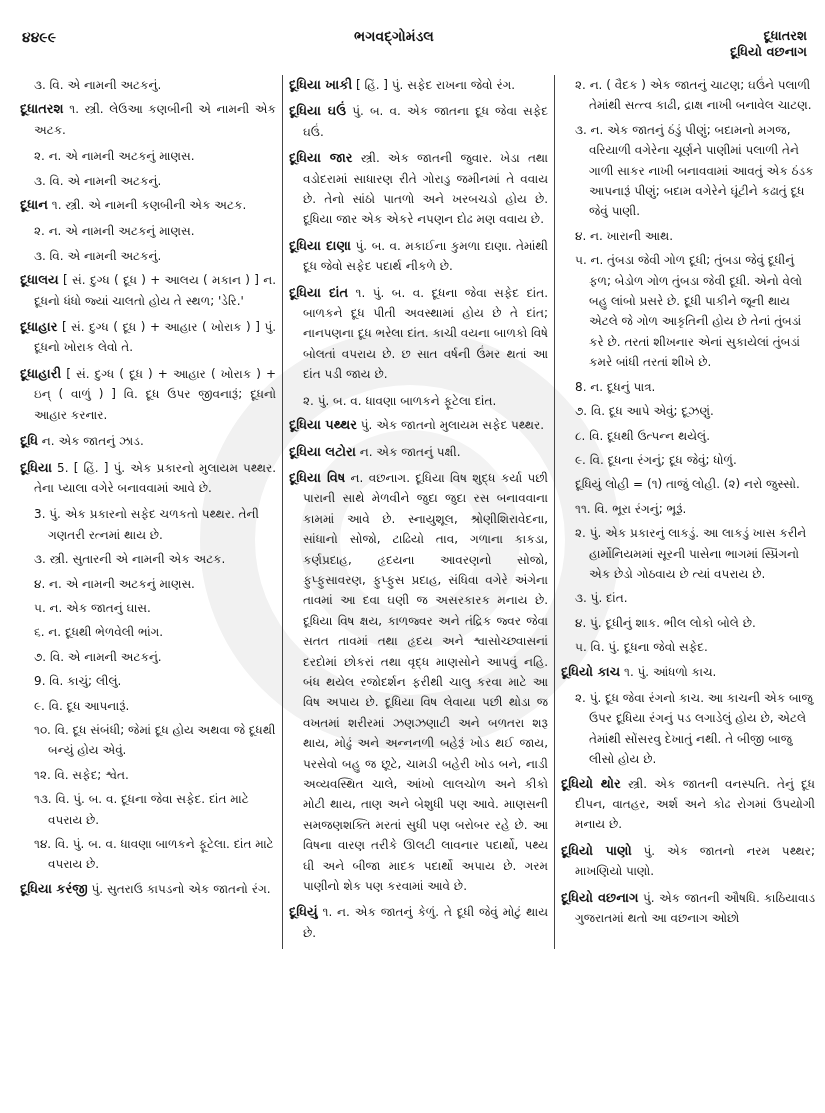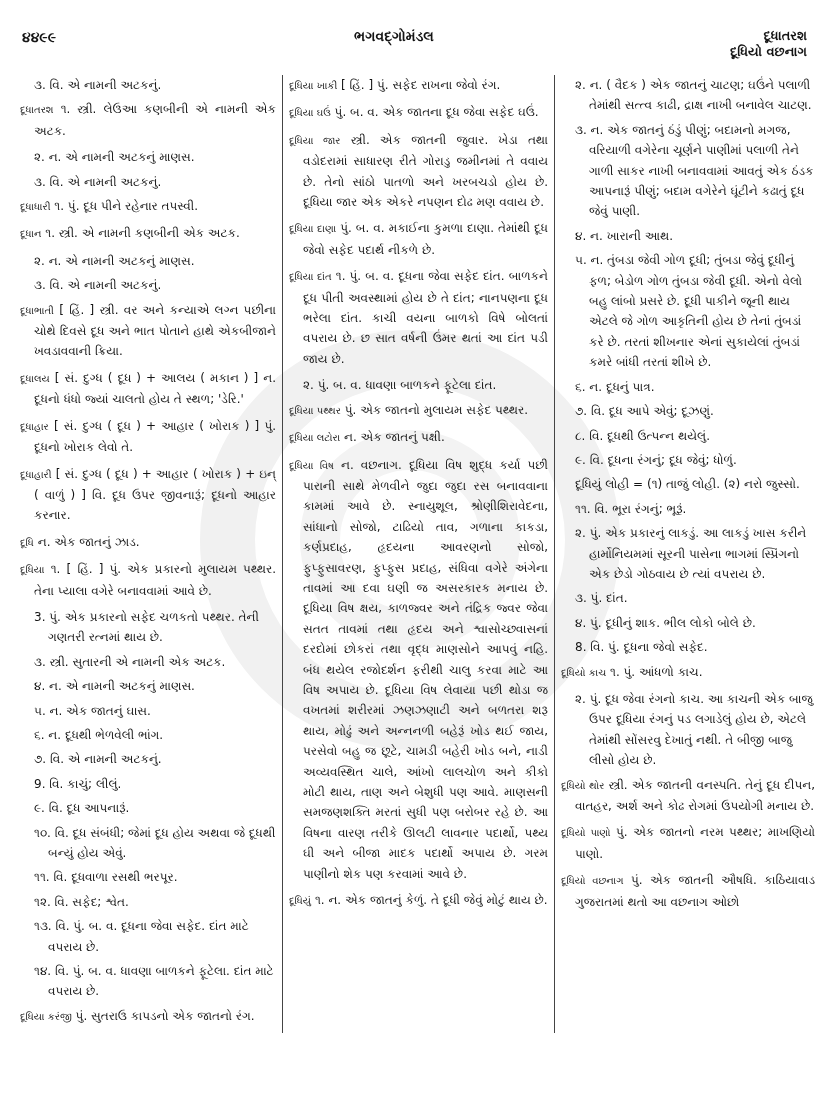--- a/index.html
+++ b/index.html
@@ -13,21 +13,21 @@
   .page-num { position: absolute; left: 22px; top: 30px; font-weight: bold; font-size: 14px; font-family: Liberation Serif, serif; }
   .running-title { position: absolute; left: 0; width: 788px; top: 28px; text-align: center; font-size: 14px; font-weight: bold; }
   .guide { position: absolute; right: 18px; top: 28px; text-align: right; font-weight: bold; font-size: 13px; line-height: 16px; }
   .columns { position: absolute; top: 66px; left: 20px; width: 795px; display: flex; z-index: 1; margin-top: 9px; }
   .col { width: 256px; font-size: 12px; line-height: 20.4px; padding: 0 6px; box-sizing: border-box; }
   .col + .col { border-left: 1.5px solid #444; }
   .col1 { width: 262px; padding-left: 0; }
   .col2 { width: 272px; }
   .col3 { width: 261px; padding-right: 0; }
   .entry { margin-bottom: 6px; text-align: justify; padding-left: 14px; text-indent: -14px; }
-  .hw { font-weight: normal; font-size: 10px; }
+  .hw { font-weight: bold; font-size: 13px; }
   .sense { margin: 0 0 4px 14px; text-indent: 0; padding-left: 14px; text-indent: -14px; }
 </style>
 </head>
 <body>
 
 <div class="watermark"></div>
 <div class="watermark2"></div>
 
 <div class="header">
   <div class="page-num">૪૪૯૯</div>
@@ -37,40 +37,37 @@
     <div>દૂધિયો વછનાગ</div>
   </div>
 </div>
 
 <div class="columns">
   <div class="col col1">
       <div class="sense">૩. વિ. એ નામની અટકનું.</div>
       <div class="entry"><span class="hw">દૂધાતરશ</span> <span>૧. સ્ત્રી. લેઉઆ કણબીની એ નામની એક અટક.</span></div>
       <div class="sense">૨. ન. એ નામની અટકનું માણસ.</div>
       <div class="sense">૩. વિ. એ નામની અટકનું.</div>
-      <div class="entry"><span class="hw">દૂધાધારી</span> <span>૧. પું. દૂધ પીને રહેનાર તપસ્વી.</span></div>
       <div class="entry"><span class="hw">દૂધાન</span> <span>૧. સ્ત્રી. એ નામની કણબીની એક અટક.</span></div>
       <div class="sense">૨. ન. એ નામની અટકનું માણસ.</div>
       <div class="sense">૩. વિ. એ નામની અટકનું.</div>
-      <div class="entry"><span class="hw">દૂધાભાતી</span> <span>[ હિં. ] સ્ત્રી. વર અને કન્યાએ લગ્ન પછીના ચોથે દિવસે દૂધ અને ભાત પોતાને હાથે એકબીજાને ખવડાવવાની ક્રિયા.</span></div>
       <div class="entry"><span class="hw">દૂધાલય</span> <span>[ સં. દુગ્ધ ( દૂધ ) + આલય ( મકાન ) ] ન. દૂધનો ધંધો જ્યાં ચાલતો હોય તે સ્થળ; 'ડેરિ.'</span></div>
       <div class="entry"><span class="hw">દૂધાહાર</span> <span>[ સં. દુગ્ધ ( દૂધ ) + આહાર ( ખોરાક ) ] પું. દૂધનો ખોરાક લેવો તે.</span></div>
       <div class="entry"><span class="hw">દૂધાહારી</span> <span>[ સં. દુગ્ધ ( દૂધ ) + આહાર ( ખોરાક ) + ઇન્ ( વાળું ) ] વિ. દૂધ ઉપર જીવનારૂં; દૂધનો આહાર કરનાર.</span></div>
       <div class="entry"><span class="hw">દૂધિ</span> <span>ન. એક જાતનું ઝાડ.</span></div>
-      <div class="entry"><span class="hw">દૂધિયા</span> <span>૧. [ હિં. ] પું. એક પ્રકારનો મુલાયમ પથ્થર. તેના પ્યાલા વગેરે બનાવવામાં આવે છે.</span></div>
+      <div class="entry"><span class="hw">દૂધિયા</span> <span>5. [ હિં. ] પું. એક પ્રકારનો મુલાયમ પથ્થર. તેના પ્યાલા વગેરે બનાવવામાં આવે છે.</span></div>
       <div class="sense">3. પું. એક પ્રકારનો સફેદ ચળકતો પથ્થર. તેની ગણતરી રત્નમાં થાય છે.</div>
       <div class="sense">૩. સ્ત્રી. સુતારની એ નામની એક અટક.</div>
       <div class="sense">૪. ન. એ નામની અટકનું માણસ.</div>
       <div class="sense">૫. ન. એક જાતનું ઘાસ.</div>
       <div class="sense">૬. ન. દૂધથી ભેળવેલી ભાંગ.</div>
       <div class="sense">૭. વિ. એ નામની અટકનું.</div>
       <div class="sense">9. વિ. કાચું; લીલું.</div>
       <div class="sense">૯. વિ. દૂધ આપનારૂં.</div>
       <div class="sense">૧૦. વિ. દૂધ સંબંધી; જેમાં દૂધ હોય અથવા જે દૂધથી બન્યું હોય એવું.</div>
-      <div class="sense">૧૧. વિ. દૂધવાળા રસથી ભરપૂર.</div>
       <div class="sense">૧૨. વિ. સફેદ; શ્વેત.</div>
       <div class="sense">૧૩. વિ. પું. બ. વ. દૂધના જેવા સફેદ. દાંત માટે વપરાય છે.</div>
       <div class="sense">૧૪. વિ. પું. બ. વ. ધાવણા બાળકને ફૂટેલા. દાંત માટે વપરાય છે.</div>
       <div class="entry"><span class="hw">દૂધિયા કરંજી</span> <span>પું. સુતરાઉ કાપડનો એક જાતનો રંગ.</span></div>
     </div>
   <div class="col col2">
       <div class="entry"><span class="hw">દૂધિયા ખાકી</span> <span>[ હિં. ] પું. સફેદ રાખના જેવો રંગ.</span></div>
       <div class="entry"><span class="hw">દૂધિયા ઘઉં</span> <span>પું. બ. વ. એક જાતના દૂધ જેવા સફેદ ઘઉં.</span></div>
       <div class="entry"><span class="hw">દૂધિયા જાર</span> <span>સ્ત્રી. એક જાતની જુવાર. ખેડા તથા વડોદરામાં સાધારણ રીતે ગોરાડુ જમીનમાં તે વવાય છે. તેનો સાંઠો પાતળો અને ખરબચડો હોય છે. દૂધિયા જાર એક એકરે નપણન દોઢ મણ વવાય છે.</span></div>
       <div class="entry"><span class="hw">દૂધિયા દાણા</span> <span>પું. બ. વ. મકાઈના કુમળા દાણા. તેમાંથી દૂધ જેવો સફેદ પદાર્થ નીકળે છે.</span></div>
@@ -79,29 +76,29 @@
       <div class="entry"><span class="hw">દૂધિયા પથ્થર</span> <span>પું. એક જાતનો મુલાયમ સફેદ પથ્થર.</span></div>
       <div class="entry"><span class="hw">દૂધિયા લટોરા</span> <span>ન. એક જાતનું પક્ષી.</span></div>
       <div class="entry"><span class="hw">દૂધિયા વિષ</span> <span>ન. વછનાગ. દૂધિયા વિષ શુદ્ધ કર્યા પછી પારાની સાથે મેળવીને જુદા જુદા રસ બનાવવાના કામમાં આવે છે. સ્નાયુશૂલ, શ્રોણીશિરાવેદના, સાંધાનો સોજો, ટાઢિયો તાવ, ગળાના કાકડા, કર્ણપ્રદાહ, હૃદયના આવરણનો સોજો, ફુપ્ફુસાવરણ, ફુપ્ફુસ પ્રદાહ, સંધિવા વગેરે અંગેના તાવમાં આ દવા ઘણી જ અસરકારક મનાય છે. દૂધિયા વિષ ક્ષય, કાળજ્વર અને તંદ્રિક જ્વર જેવા સતત તાવમાં તથા હૃદય અને શ્વાસોચ્છ્વાસનાં દરદોમાં છોકરાં તથા વૃદ્ધ માણસોને આપવું નહિ. બંધ થયેલ રજોદર્શન ફરીથી ચાલુ કરવા માટે આ વિષ અપાય છે. દૂધિયા વિષ લેવાયા પછી થોડા જ વખતમાં શરીરમાં ઝણઝણાટી અને બળતરા શરૂ થાય, મોઢું અને અન્નનળી બહેરૂં ખોડ થઈ જાય, પરસેવો બહુ જ છૂટે, ચામડી બહેરી ખોડ બને, નાડી અવ્યવસ્થિત ચાલે, આંખો લાલચોળ અને કીકો મોટી થાય, તાણ અને બેશુધી પણ આવે. માણસની સમજણશક્તિ મરતાં સુધી પણ બરોબર રહે છે. આ વિષના વારણ તરીકે ઊલટી લાવનાર પદાર્થો, પથ્ય ઘી અને બીજા માદક પદાર્થો અપાય છે. ગરમ પાણીનો શેક પણ કરવામાં આવે છે.</span></div>
       <div class="entry"><span class="hw">દૂધિયું</span> <span>૧. ન. એક જાતનું કેળું. તે દૂધી જેવું મોટું થાય છે.</span></div>
     </div>
   <div class="col col3">
       <div class="sense">૨. ન. ( વૈદક ) એક જાતનું ચાટણ; ઘઉંને પલાળી તેમાંથી સત્ત્વ કાઢી, દ્રાક્ષ નાખી બનાવેલ ચાટણ.</div>
       <div class="sense">૩. ન. એક જાતનું ઠંડું પીણું; બદામનો મગજ, વરિયાળી વગેરેના ચૂર્ણને પાણીમાં પલાળી તેને ગાળી સાકર નાખી બનાવવામાં આવતું એક ઠંડક આપનારૂં પીણું; બદામ વગેરેને ઘૂંટીને કઢાતું દૂધ જેવું પાણી.</div>
       <div class="sense">૪. ન. ખારાની આથ.</div>
       <div class="sense">૫. ન. તુંબડા જેવી ગોળ દૂધી; તુંબડા જેવું દૂધીનું ફળ; બેડોળ ગોળ તુંબડા જેવી દૂધી. એનો વેલો બહુ લાંબો પ્રસરે છે. દૂધી પાકીને જૂની થાય એટલે જે ગોળ આકૃતિની હોય છે તેનાં તુંબડાં કરે છે. તરતાં શીખનાર એનાં સુકાયેલાં તુંબડાં કમરે બાંધી તરતાં શીખે છે.</div>
-      <div class="sense">૬. ન. દૂધનું પાત્ર.</div>
+      <div class="sense">8. ન. દૂધનું પાત્ર.</div>
       <div class="sense">૭. વિ. દૂધ આપે એવું; દૂઝણું.</div>
       <div class="sense">૮. વિ. દૂધથી ઉત્પન્ન થયેલું.</div>
       <div class="sense">૯. વિ. દૂધના રંગનું; દૂધ જેવું; ધોળું.</div>
       <div class="sense">દૂધિયું લોહી = (૧) તાજું લોહી. (૨) નરો જુસ્સો.</div>
       <div class="sense">૧૧. વિ. ભૂરા રંગનું; ભૂરૂં.</div>
       <div class="sense">૨. પું. એક પ્રકારનું લાકડું. આ લાકડું ખાસ કરીને હાર્મોનિયમમાં સૂરની પાસેના ભાગમાં સ્પ્રિંગનો એક છેડો ગોઠવાય છે ત્યાં વપરાય છે.</div>
       <div class="sense">૩. પું. દાંત.</div>
       <div class="sense">૪. પું. દૂધીનું શાક. ભીલ લોકો બોલે છે.</div>
-      <div class="sense">8. વિ. પું. દૂધના જેવો સફેદ.</div>
+      <div class="sense">૫. વિ. પું. દૂધના જેવો સફેદ.</div>
       <div class="entry"><span class="hw">દૂધિયો કાચ</span> <span>૧. પું. આંધળો કાચ.</span></div>
       <div class="sense">૨. પું. દૂધ જેવા રંગનો કાચ. આ કાચની એક બાજુ ઉપર દૂધિયા રંગનું પડ લગાડેલું હોય છે, એટલે તેમાંથી સોંસરવુ દેખાતું નથી. તે બીજી બાજુ લીસો હોય છે.</div>
       <div class="entry"><span class="hw">દૂધિયો થોર</span> <span>સ્ત્રી. એક જાતની વનસ્પતિ. તેનું દૂધ દીપન, વાતહર, અર્શ અને કોઢ રોગમાં ઉપયોગી મનાય છે.</span></div>
       <div class="entry"><span class="hw">દૂધિયો પાણો</span> <span>પું. એક જાતનો નરમ પથ્થર; માખણિયો પાણો.</span></div>
       <div class="entry"><span class="hw">દૂધિયો વછનાગ</span> <span>પું. એક જાતની ઔષધિ. કાઠિયાવાડ ગુજરાતમાં થતો આ વછનાગ ઓછો</span></div>
     </div>
 </div>
 
 </body></html>

